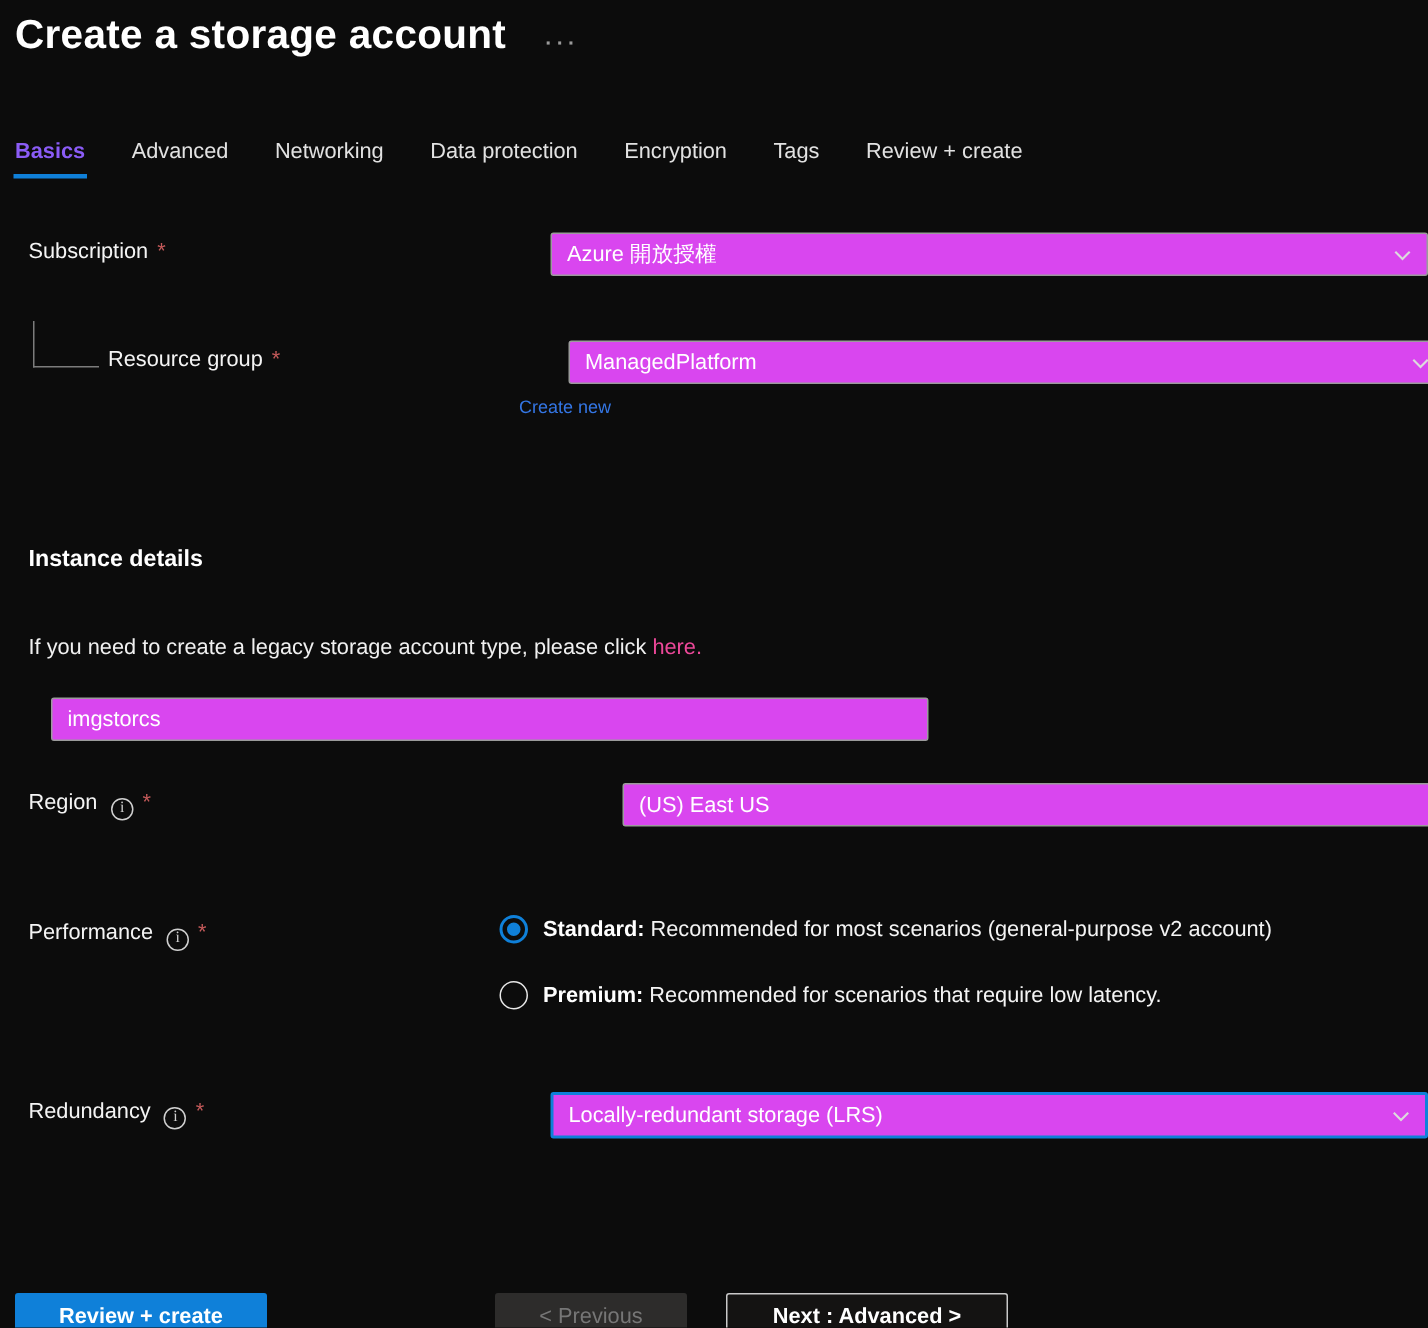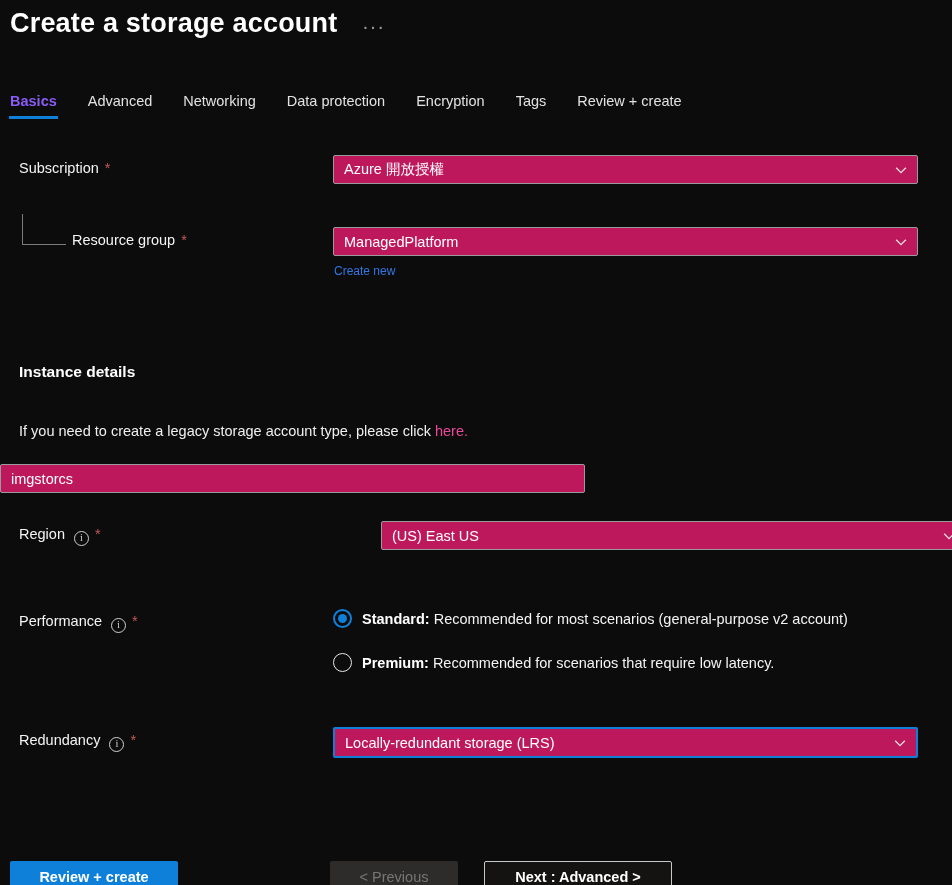--- a/index.html
+++ b/index.html
@@ -32,23 +32,23 @@
   .required { color:#c45a5a; margin-left:6px; }
   .info-icon { display:inline-flex; align-items:center; justify-content:center;
     width:15px; height:15px; border:1px solid #d0d0d0; border-radius:50%;
     font-size:10.5px; color:#d0d0d0; margin-left:9px; vertical-align:-2px;
     font-family:"Liberation Serif", serif; }
   .info-icon::after { content:"i"; line-height:1; }
 
   .rg-connector { position:absolute; left:22px; top:-13px; width:44px; height:31px;
     border-left:1px solid #7c7c7c; border-bottom:1px solid #7c7c7c; }
 
-  .select, .textfield { height:29px; width:100%; background:#be185d; border:1px solid #9b9b9b;
+  .select, .textfield { height:29px; width:100%; background:#d946ef; border:1px solid #9b9b9b;
     border-radius:2px; display:flex; align-items:center; justify-content:space-between;
-    padding:0 9px 0 10px; font-size:14.5px; color:#ffffff; }
+    padding:0 9px 0 10px; font-size:14.5px; color:#ffffff;margin-left:34px; }
   .select { cursor:pointer; }
   .select.focused { border:2px solid #0f80d9; height:31px; }
   .textfield input { background:transparent; border:none; outline:none; color:#ffffff;
     font-size:14.5px; width:100%; font-family:"Liberation Sans", sans-serif; }
   .chevron { flex:none; margin-left:8px; }
 
   .create-new { display:inline-block; color:#3476e4; font-size:12px; margin:8px 0 0 1px; text-decoration:none; cursor:pointer; }
 
   .section-heading { font-size:15.5px; font-weight:bold; color:#ffffff; margin:84px 0 0 19px; }
   .legacy-note { font-size:14.5px; color:#f0f0f0; margin:42px 0 0 19px; }
@@ -60,21 +60,21 @@
   .radio-outer { width:19px; height:19px; border-radius:50%; border:1.5px solid #e8e8e8;
     margin-right:10px; flex:none; display:flex; align-items:center; justify-content:center; background:#0c0c0c; }
   .radio-outer.selected { border:2px solid #0f80d9; }
   .radio-dot { width:9px; height:9px; border-radius:50%; background:#0f80d9; }
   .radio-text { font-size:14.5px; color:#f4f4f4; }
   .radio-name { font-weight:bold; color:#ffffff; }
   .radio-desc { margin-left:4px; }
 
   
   .row-subscription { margin-top:36px; }
-  .row-resource-group { margin-top:43px; }
+  .row-resource-group { margin-top:43px;gap:12px; }
   .row-name { margin-top:25px; }
   .row-region { margin-top:28px;gap:48px; }
   .row-performance { margin-top:58px; }
   .row-redundancy { margin-top:30px; }
 
   
   .footer { display:flex; align-items:center; margin:103px 0 0 10px; }
   .btn { height:31px; border-radius:2px; font-size:14.5px; font-family:"Liberation Sans", sans-serif; cursor:pointer; }
   .btn-primary { width:168px; background:#0f80d9; border:none; color:#ffffff; font-weight:bold; }
   .btn-disabled { width:128px; background:#2d2c2b; border:none; color:#767676; margin-left:152px; cursor:default; }

